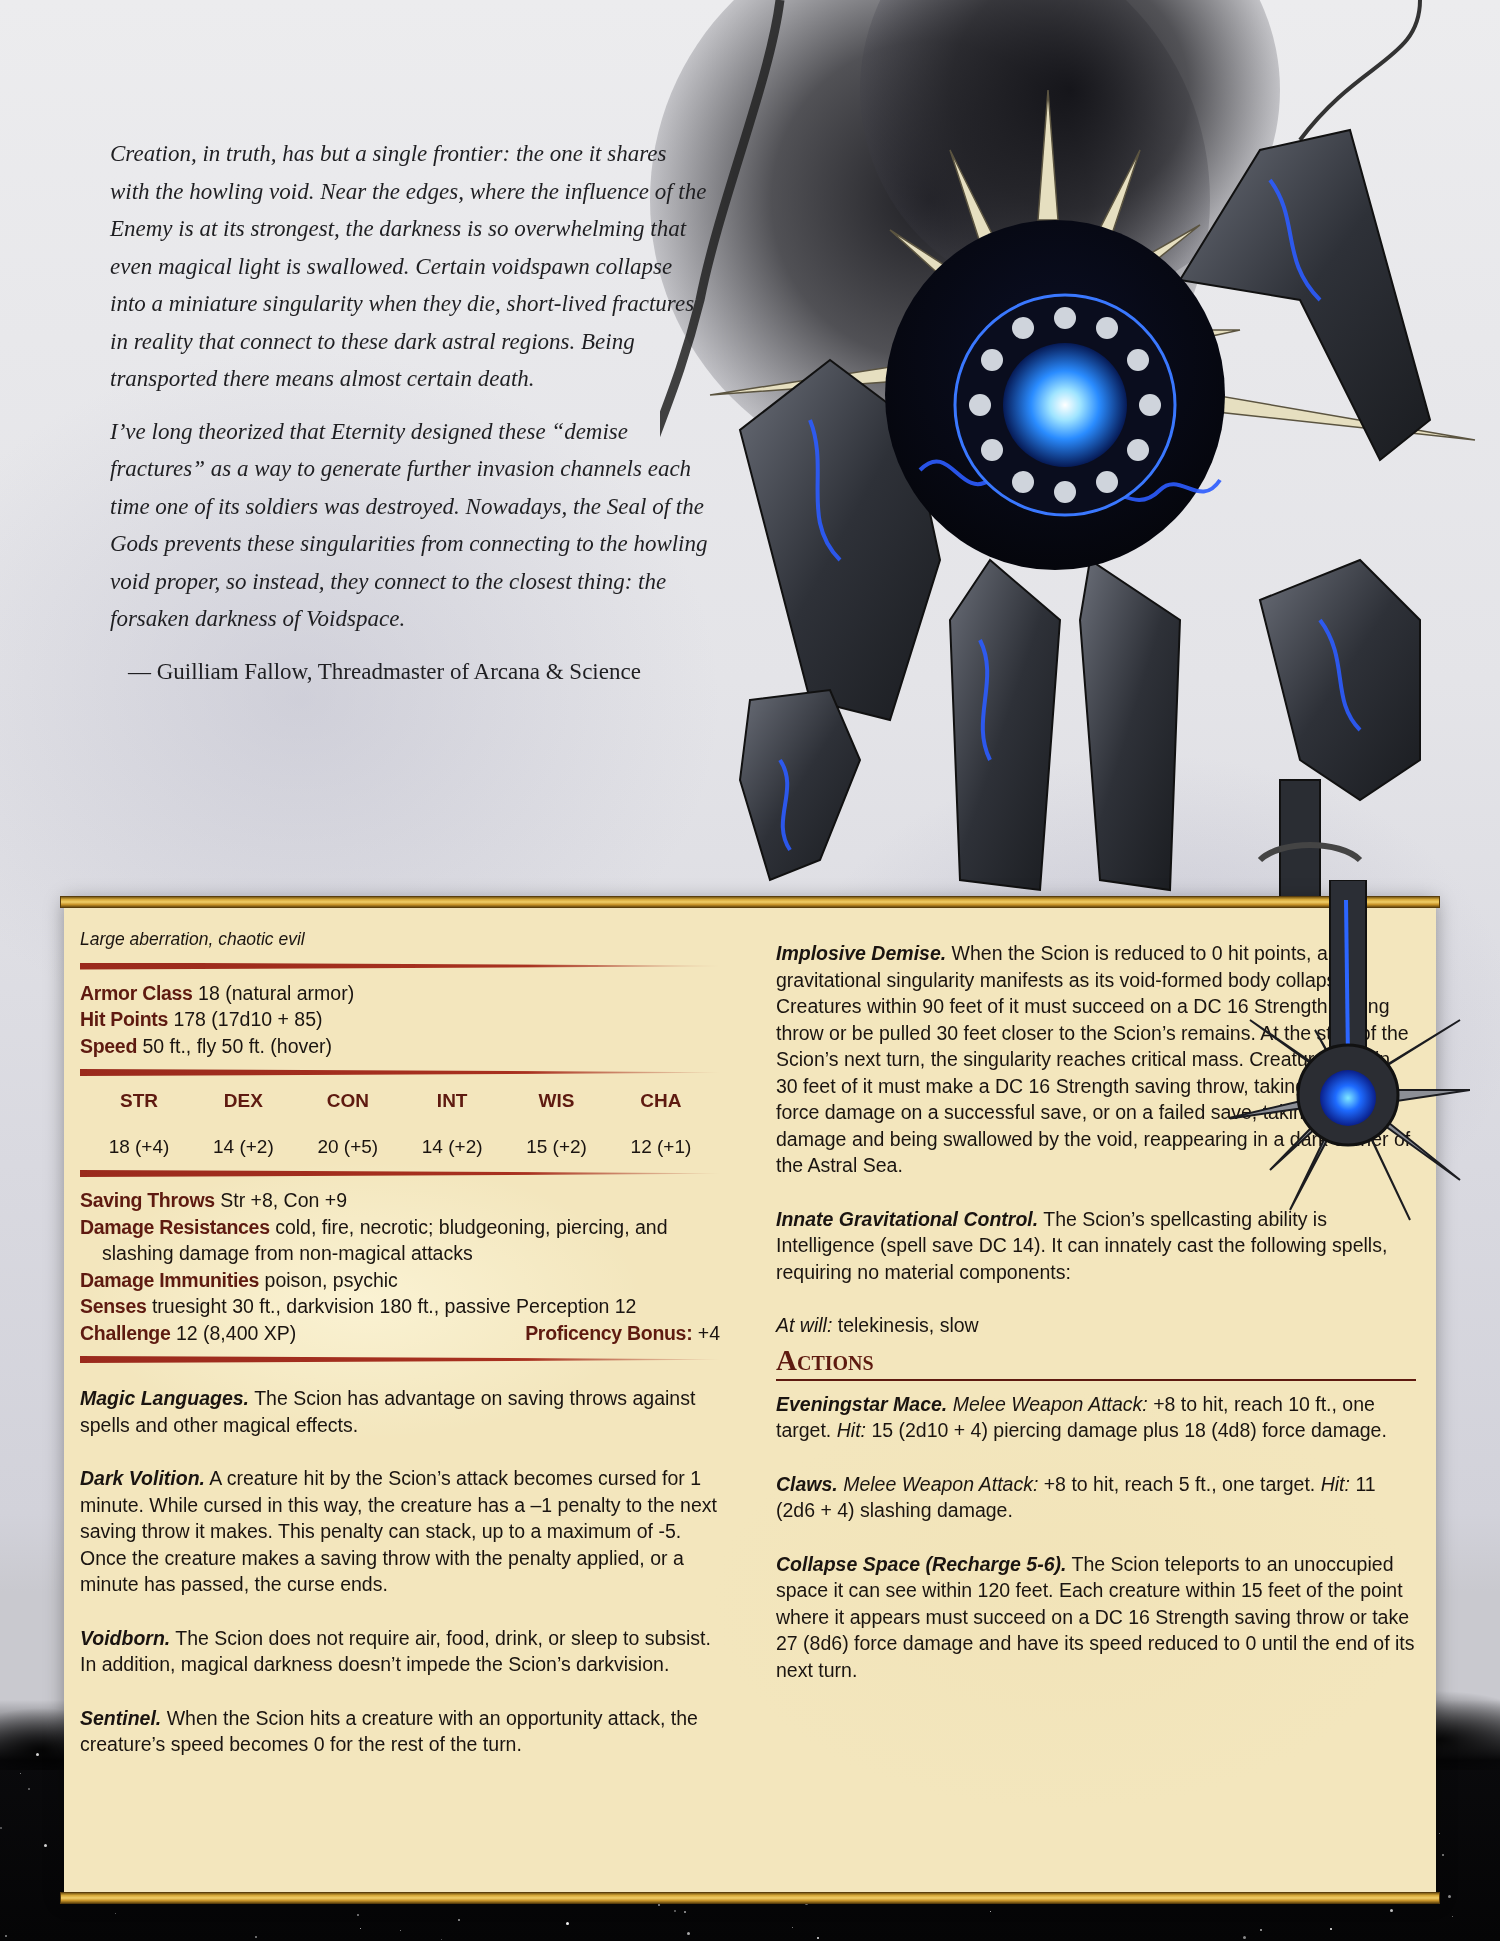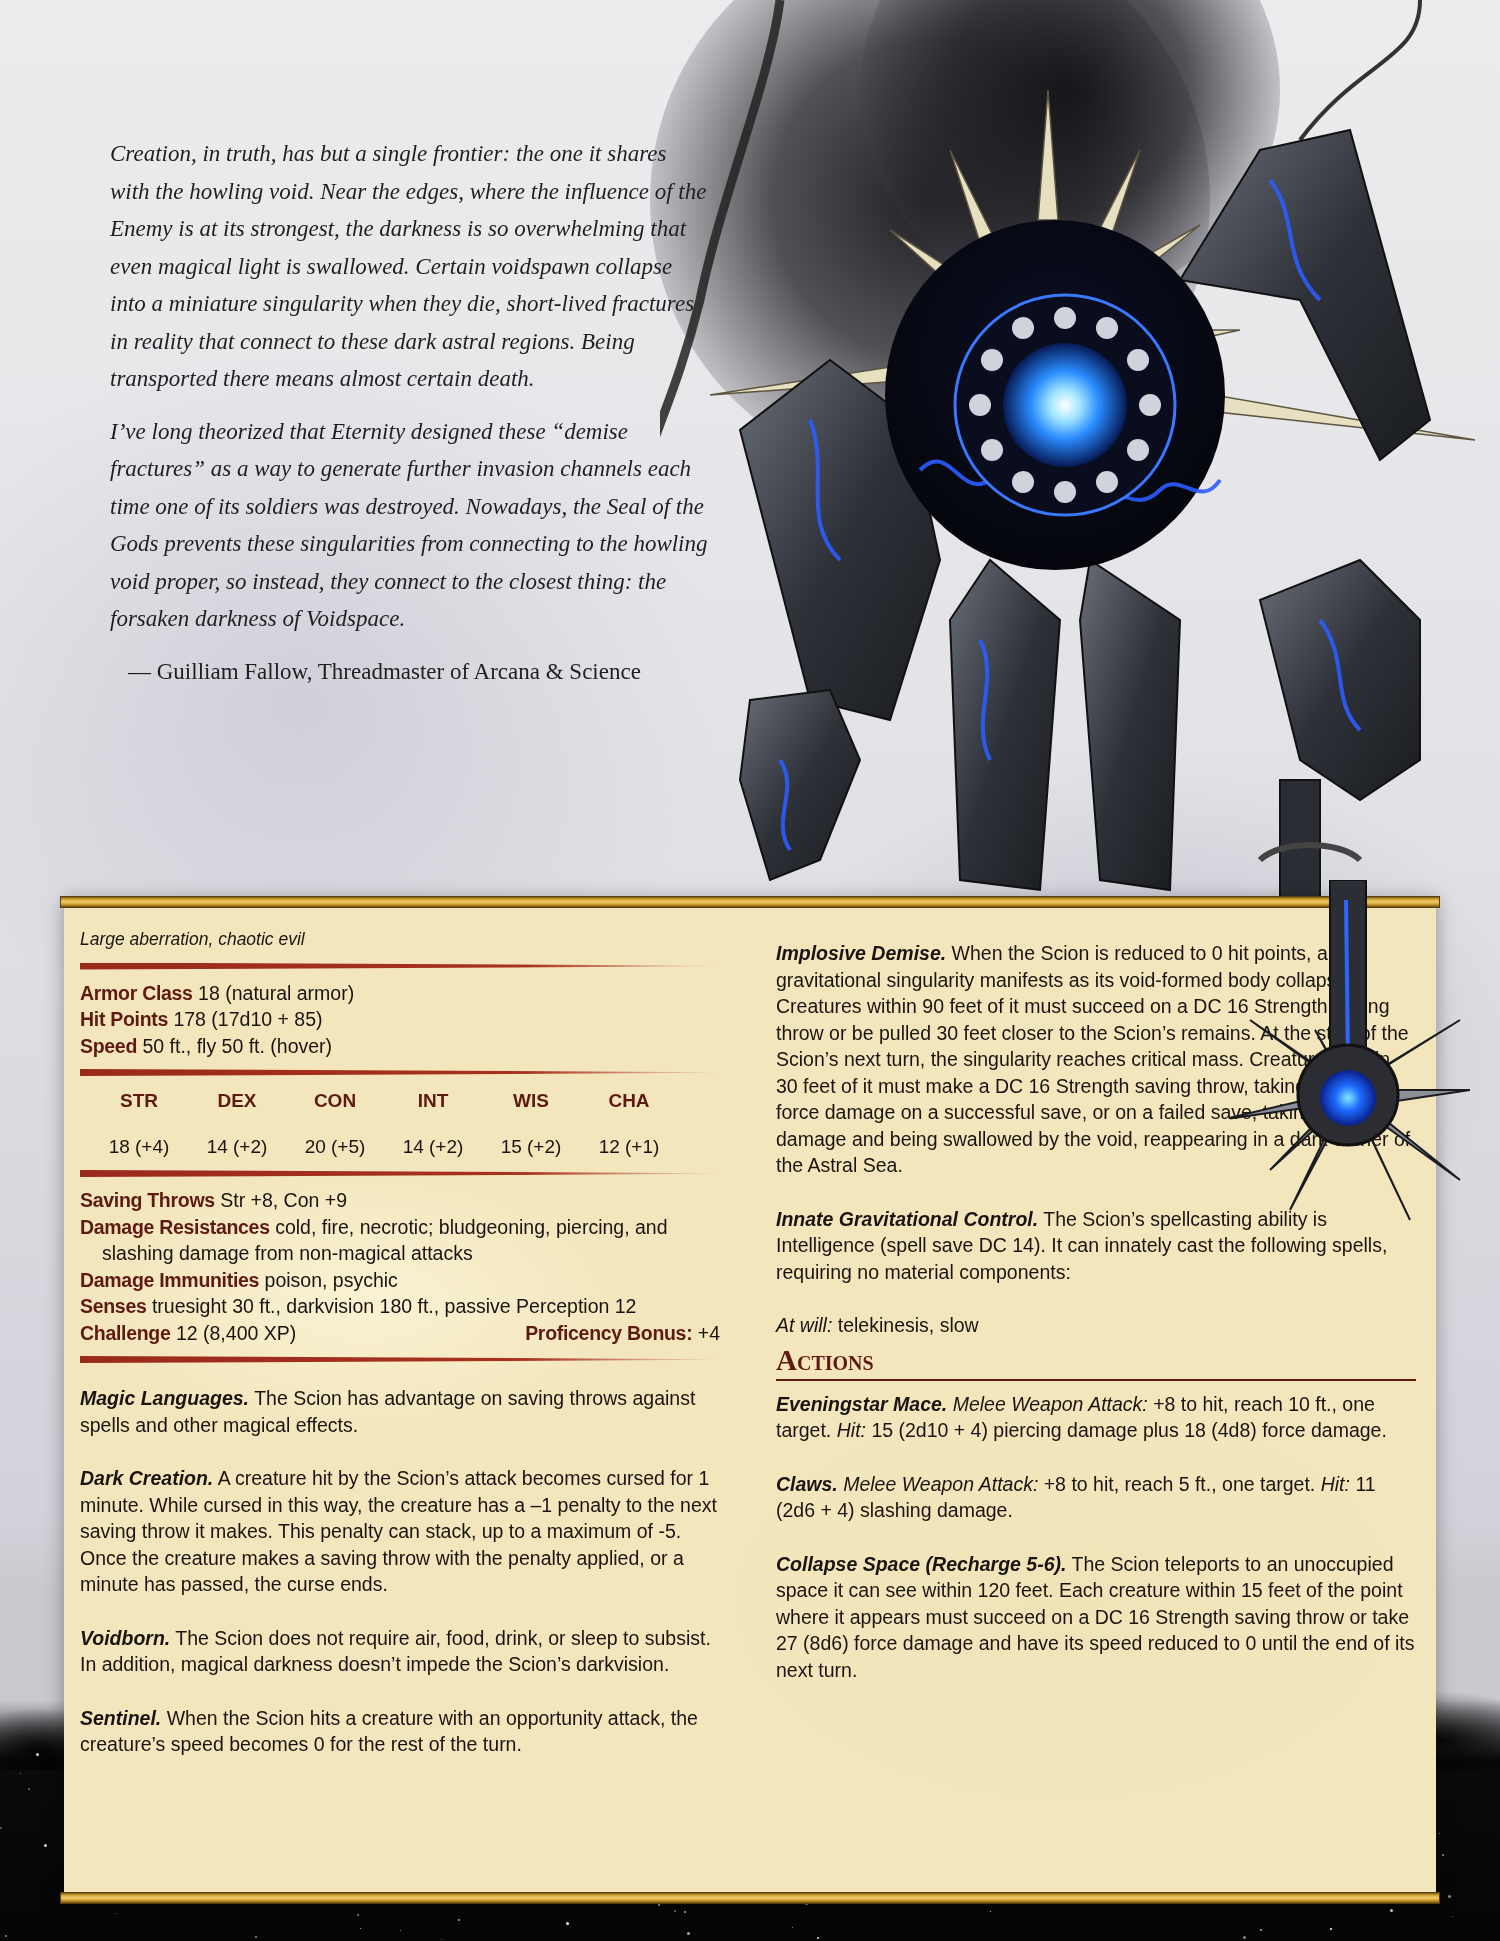--- a/index.html
+++ b/index.html
@@ -73,21 +73,21 @@
   .red-rule {
     height: 7px; margin: 10px 0 10px 0; width: 640px;
     background: linear-gradient(90deg, #9a2a1c 0%, #a8311f 70%, rgba(168,49,31,0) 100%);
     clip-path: polygon(0 0, 100% 45%, 100% 55%, 0 100%);
   }
   .prop { color: #1a1410; }
   .prop .lbl { color: #5e1a10; font-weight: bold; letter-spacing: -0.3px; }
   .prop.indent { padding-left: 22px; text-indent: -22px; }
   .challenge-row { display: flex; justify-content: space-between; }
 
-  .abilities { display: flex; padding: 2px 10px 0 10px; width: 640px; }
+  .abilities { display: flex; justify-content: space-between; padding: 2px 10px 0 10px; width: 640px; }
   .ability { text-align: center; width: 98px; }
   .ability .name { color: #5e1a10; font-weight: bold; font-size: 19px; }
   .ability .score { font-size: 19px; margin-top: 19px; }
 
   .trait { margin-bottom: 27px; }
   .trait .tname { font-weight: bold; font-style: italic; }
   .trait em { font-style: italic; }
 
   .actions-heading {
     font-family: "Liberation Serif", serif; font-variant: small-caps; font-weight: bold;
@@ -379,21 +379,21 @@
     <div class="prop"><span class="lbl">Damage Immunities</span>&nbsp;<span>poison, psychic</span></div>
     <div class="prop"><span class="lbl">Senses</span>&nbsp;<span>truesight 30 ft., darkvision 180 ft., passive Perception 12</span></div>
     <div class="prop challenge-row">
       <span><span class="lbl">Challenge</span>&nbsp;<span>12 (8,400 XP)</span></span>
       <span><span class="lbl">Proficency Bonus:</span>&nbsp;<span>+4</span></span>
     </div>
 
     <div class="red-rule" style="margin-bottom:22px;"></div>
 
     <div class="trait"><span class="tname">Magic Languages.</span> <span>The Scion has advantage on saving throws against spells and other magical effects.</span></div>
-    <div class="trait"><span class="tname">Dark Creation.</span> <span>A creature hit by the Scion’s attack becomes cursed for 1 minute. While cursed in this way, the creature has a –1 penalty to the next saving throw it makes. This penalty can stack, up to a maximum of -5. Once the creature makes a saving throw with the penalty applied, or a minute has passed, the curse ends.</span></div>
+    <div class="trait"><span class="tname">Dark Volition.</span> <span>A creature hit by the Scion’s attack becomes cursed for 1 minute. While cursed in this way, the creature has a –1 penalty to the next saving throw it makes. This penalty can stack, up to a maximum of -5. Once the creature makes a saving throw with the penalty applied, or a minute has passed, the curse ends.</span></div>
     <div class="trait"><span class="tname">Voidborn.</span> <span>The Scion does not require air, food, drink, or sleep to subsist. In addition, magical darkness doesn’t impede the Scion’s darkvision.</span></div>
     <div class="trait"><span class="tname">Sentinel.</span> <span>When the Scion hits a creature with an opportunity attack, the creature’s speed becomes 0 for the rest of the turn.</span></div>
   </div>
 
   <div class="col right" style="top:40px;">
     <div class="trait" style="width:640px;"><span class="tname">Implosive Demise.</span> <span>When the Scion is reduced to 0 hit points, a gravitational singularity manifests as its void-formed body collapses. Creatures within 90 feet of it must succeed on a DC 16 Strength saving throw or be pulled 30 feet closer to the Scion’s remains. At the start of the Scion’s next turn, the singularity reaches critical mass. Creatures within 30 feet of it must make a DC 16 Strength saving throw, taking 45 (10d8) force damage on a successful save, or on a failed save, taking the damage and being swallowed by the void, reappearing in a dark corner of the Astral Sea.</span></div>
     <div class="trait"><span class="tname">Innate Gravitational Control.</span> <span>The Scion’s spellcasting ability is Intelligence (spell save DC 14). It can innately cast the following spells, requiring no material components:</span></div>
     <div class="trait" style="margin-bottom:8px;"><em>At will:</em> <span>telekinesis, slow</span></div>
 
     <div class="actions-heading">Actions</div>

